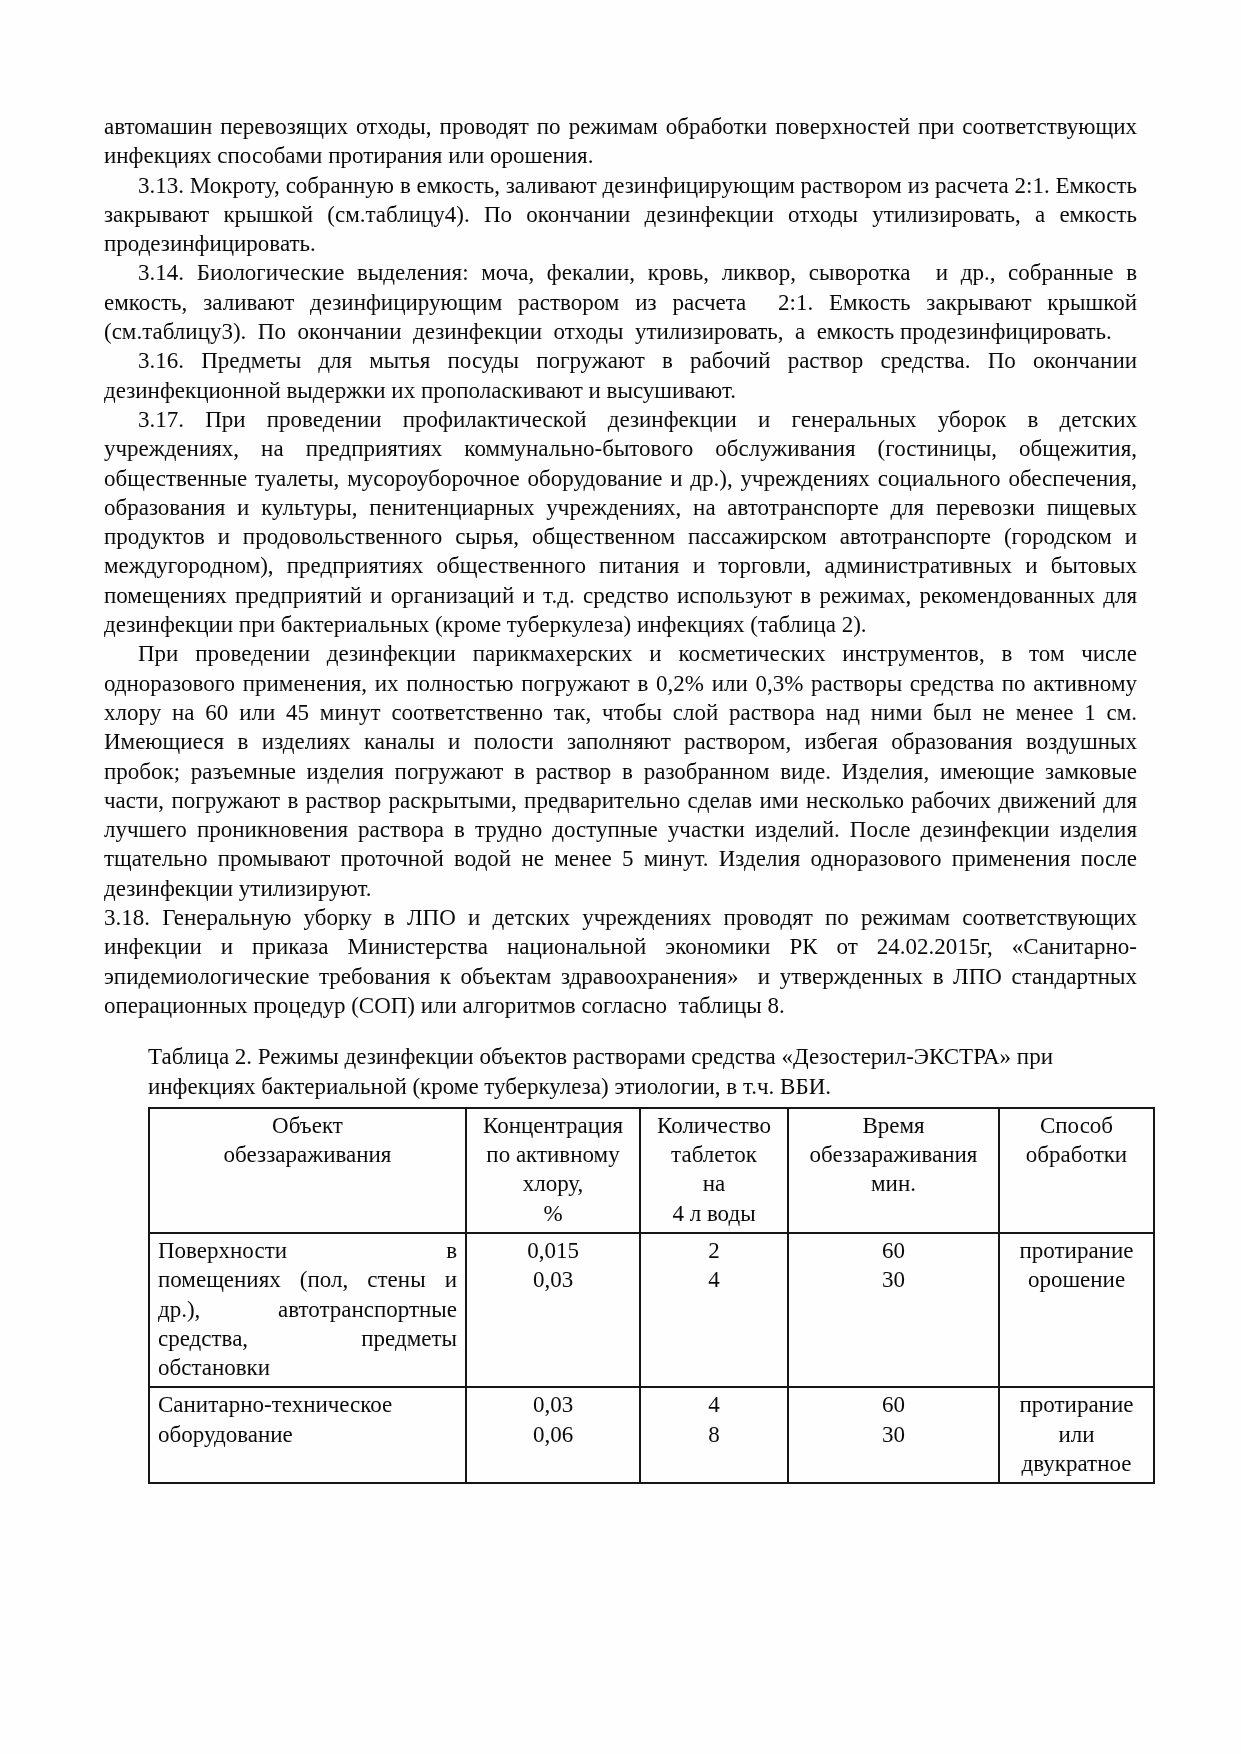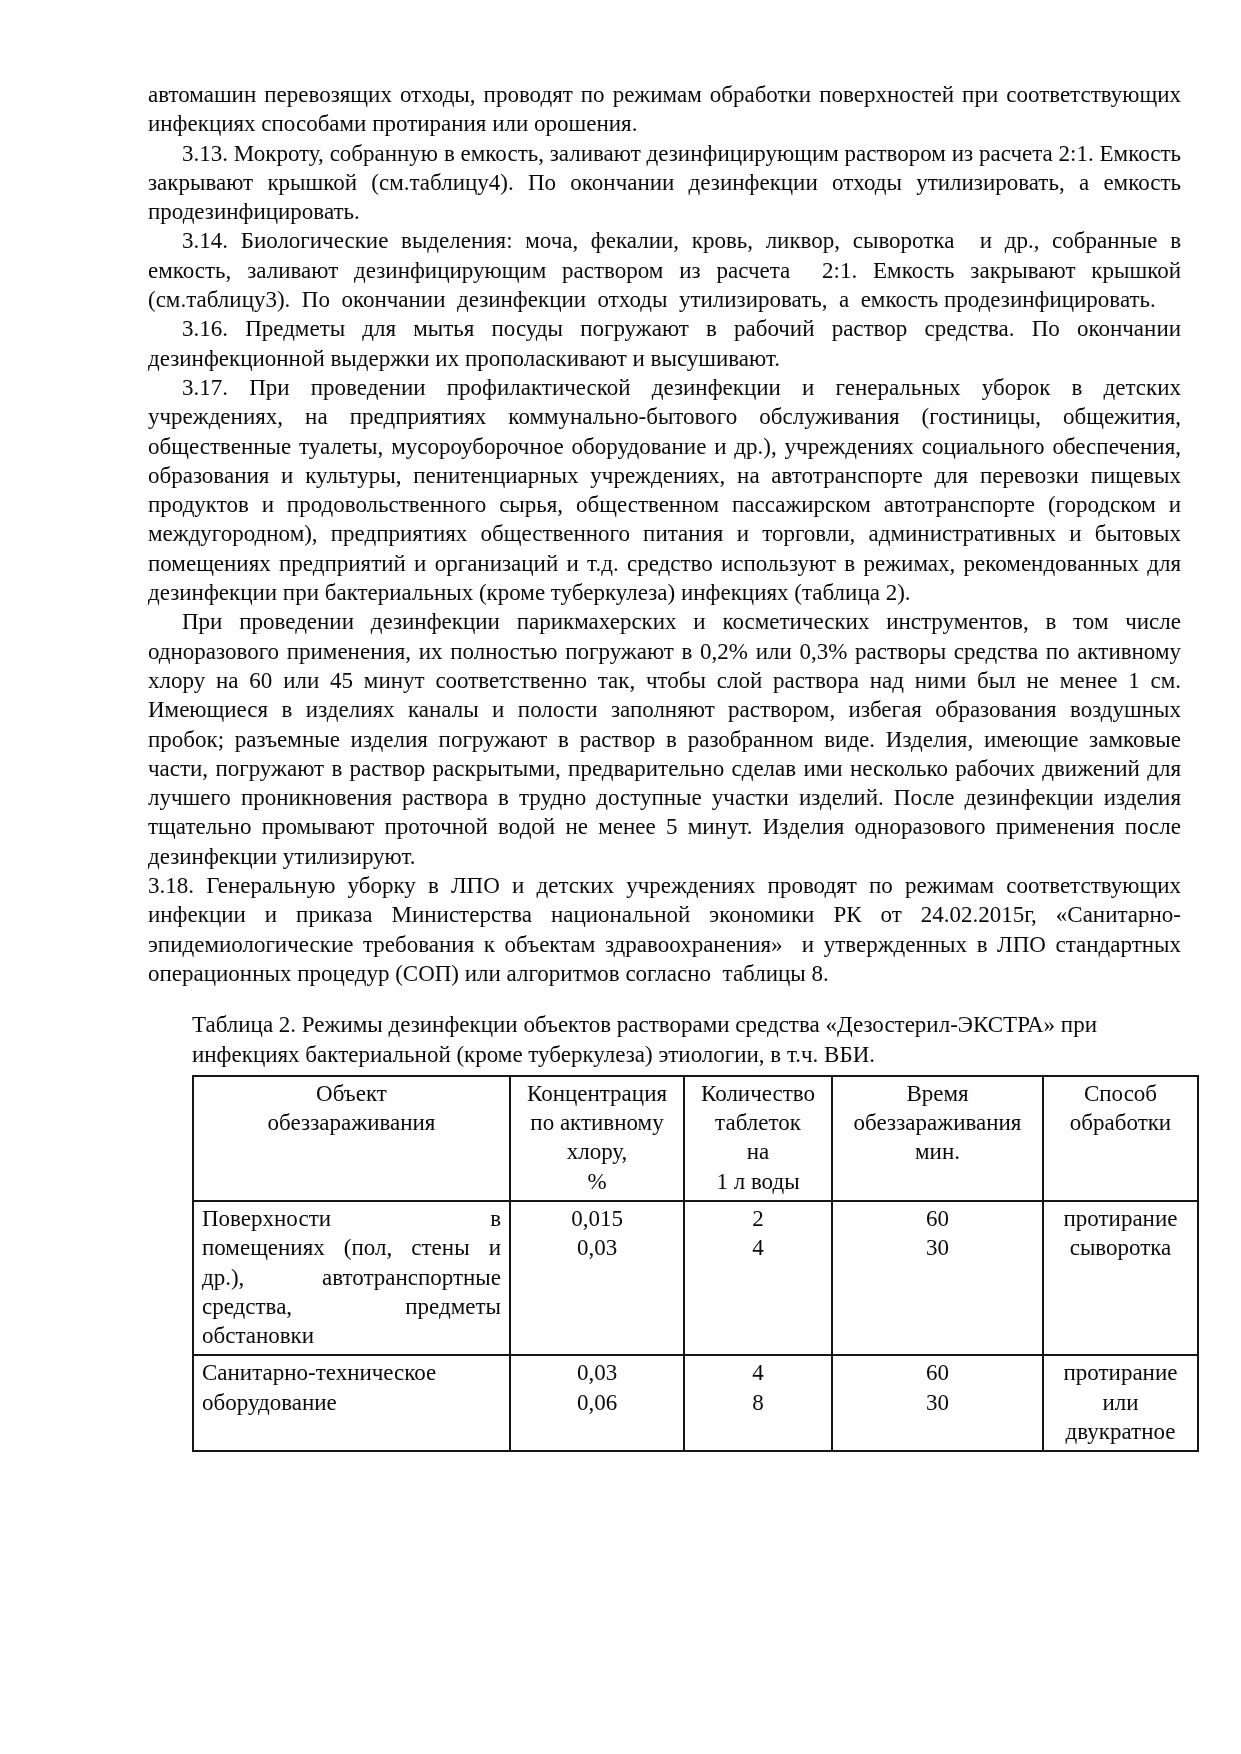--- a/index.html
+++ b/index.html
@@ -11,24 +11,23 @@
   .page {
     position: relative;
     width: 1241px;
     height: 1754px;
     margin: 0 auto;
     background: #fefefe;
     overflow: hidden;
   }
   .content {
     position: absolute;
-    top: 80px;
+    top: 112px;
     left: 104px;
     width: 1033px;
-    margin-left: 44px;
   }
   .para {
     margin: 0;
     font-size: 23px;
     line-height: 29.3px;
     text-align: justify;
     white-space: pre-wrap;
   }
   .para.ind { text-indent: 34px; }
   .caption-block {
@@ -97,21 +96,21 @@
           <th>
               <span class="ln">Концентрация</span>
               <span class="ln">по активному</span>
               <span class="ln">хлору,</span>
               <span class="ln last">%</span>
             </th>
           <th>
               <span class="ln">Количество</span>
               <span class="ln">таблеток</span>
               <span class="ln">на</span>
-              <span class="ln last">1 л воды</span>
+              <span class="ln last">4 л воды</span>
             </th>
           <th>
               <span class="ln">Время</span>
               <span class="ln">обеззараживания</span>
               <span class="ln last">мин.</span>
             </th>
           <th>
               <span class="ln">Способ</span>
               <span class="ln last">обработки</span>
             </th>
@@ -133,21 +132,21 @@
           <td class="center lead-blank">
               <span class="ln">2</span>
               <span class="ln last">4</span>
             </td>
           <td class="center lead-blank">
               <span class="ln">60</span>
               <span class="ln last">30</span>
             </td>
           <td class="center">
               <span class="ln">протирание</span>
-              <span class="ln last">сыворотка</span>
+              <span class="ln last">орошение</span>
             </td>
         </tr>
         <tr>
           <td class="left r2">
               <span class="ln">Санитарно-техническое</span>
               <span class="ln last">оборудование</span>
             </td>
           <td class="center">
               <span class="ln">0,03</span>
               <span class="ln last">0,06</span>

